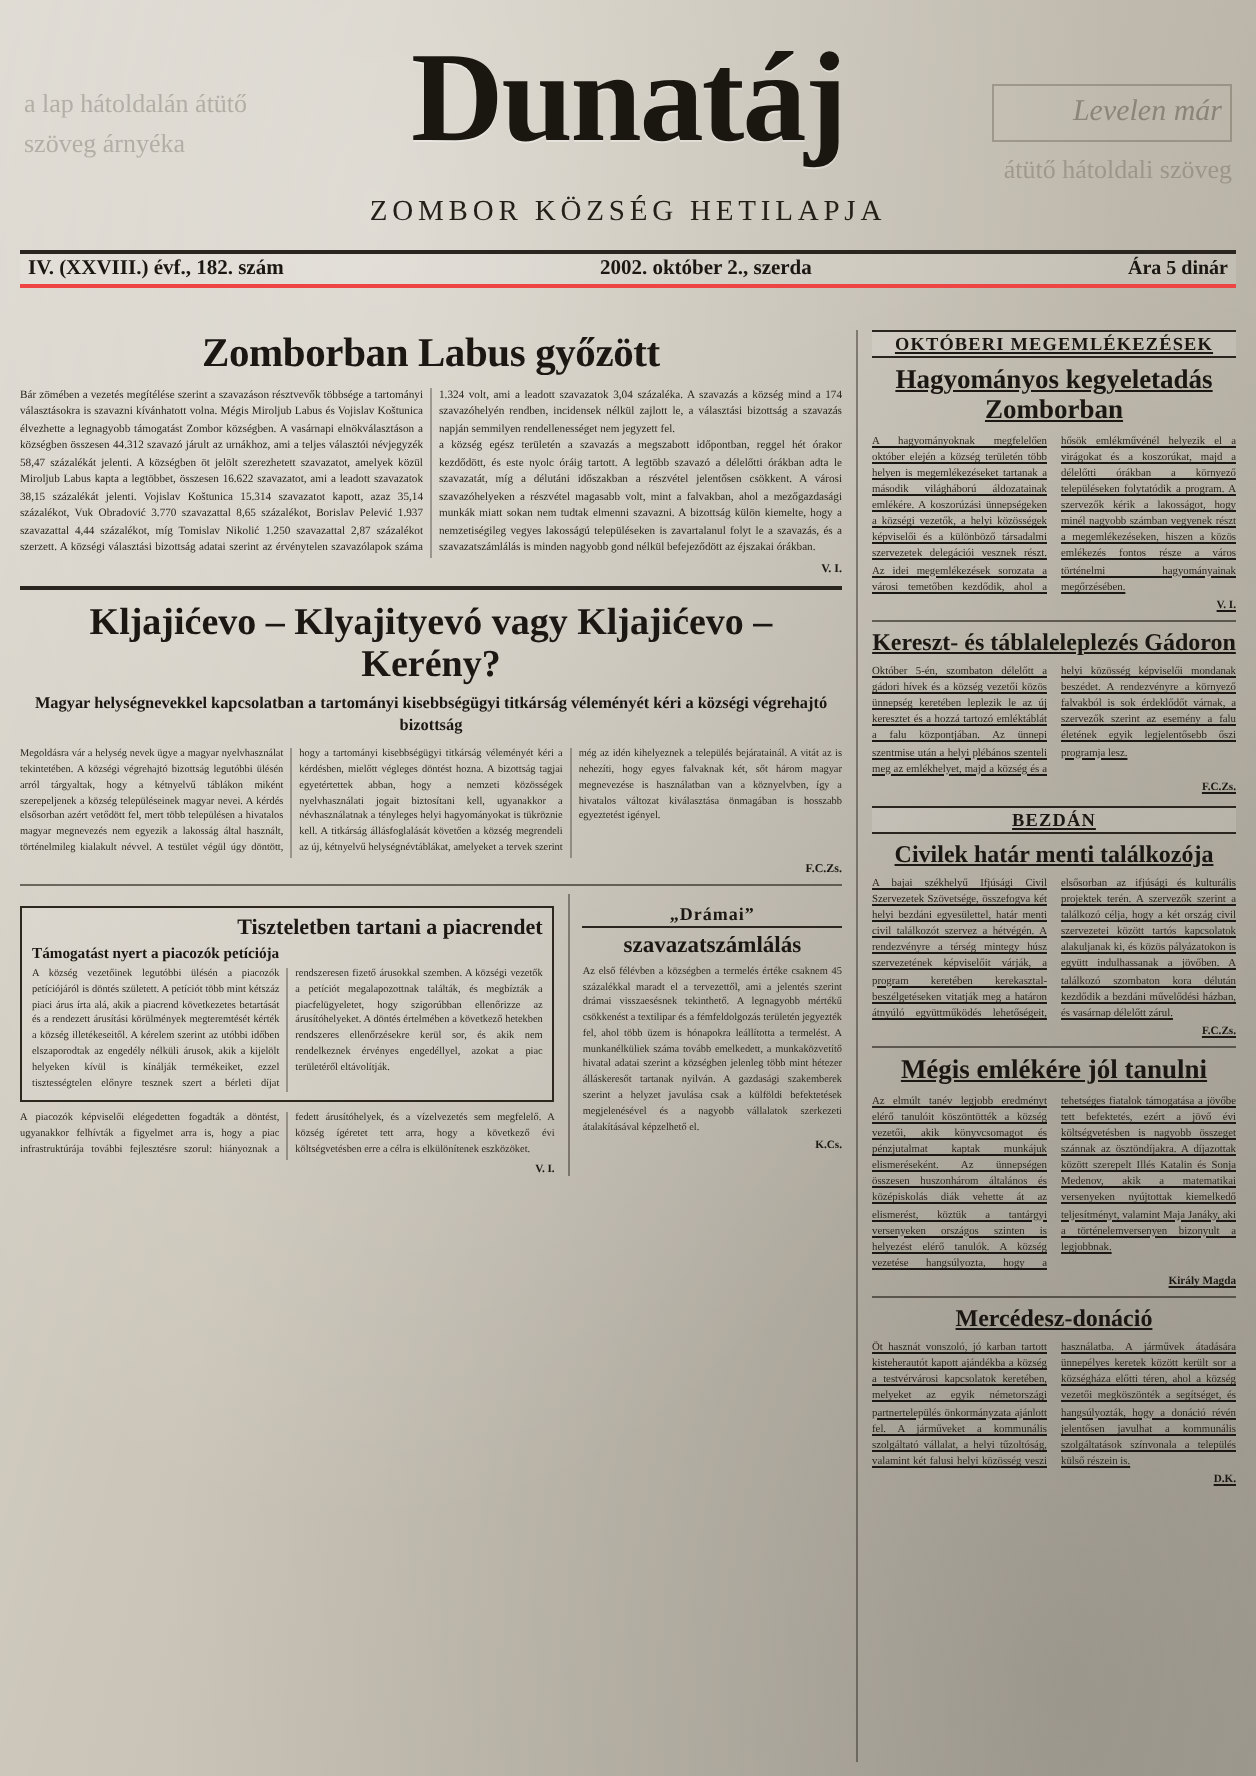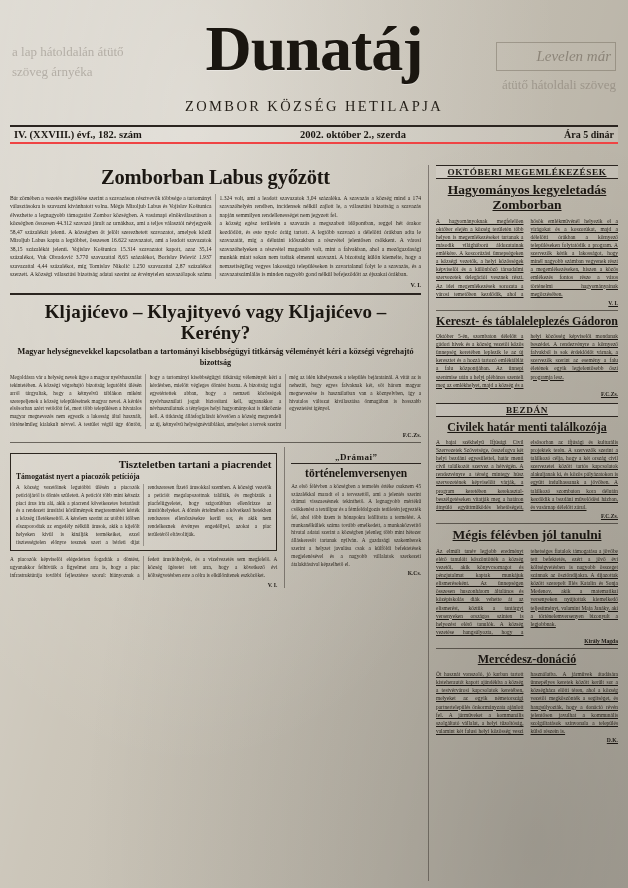--- a/index.html
+++ b/index.html
@@ -197,21 +197,21 @@
           </div>
           <div class="twocol">
             <div class="justified sm">A piacozók képviselői elégedetten fogadták a döntést, ugyanakkor felhívták a figyelmet arra is, hogy a piac infrastruktúrája további fejlesztésre szorul: hiányoznak a fedett árusítóhelyek, és a vízelvezetés sem megfelelő. A község ígéretet tett arra, hogy a következő évi költségvetésben erre a célra is elkülönítenek eszközöket.</div>
           </div>
           <div class="smallsig">V. I.</div>
         </div>
 
         <div style="width:136px;" class="vline">
           <div style="padding-left:6px;">
             <div class="kicker">„Drámai”</div>
-            <div class="quotehead">történelemversenyen</div>
+            <div class="quotehead">szavazatszámlálás</div>
             <div class="justified sm">Az első félévben a községben a termelés értéke csaknem 45 százalékkal maradt el a tervezettől, ami a jelentés szerint drámai visszaesésnek tekinthető. A legnagyobb mértékű csökkenést a textilipar és a fémfeldolgozás területén jegyezték fel, ahol több üzem is hónapokra leállította a termelést. A munkanélküliek száma tovább emelkedett, a munkaközvetítő hivatal adatai szerint a községben jelenleg több mint hétezer álláskeresőt tartanak nyilván. A gazdasági szakemberek szerint a helyzet javulása csak a külföldi befektetések megjelenésével és a nagyobb vállalatok szerkezeti átalakításával képzelhető el.</div>
             <div class="smallsig">K.Cs.</div>
           </div>
         </div>
       </div>
     </div>
 
     <div class="col c3 vline" style="padding-left:7px;">
 
       <div class="secthead">OKTÓBERI MEGEMLÉKEZÉSEK</div>
@@ -225,21 +225,21 @@
       <div class="artbody two">Október 5-én, szombaton délelőtt a gádori hívek és a község vezetői közös ünnepség keretében leplezik le az új keresztet és a hozzá tartozó emléktáblát a falu központjában. Az ünnepi szentmise után a helyi plébános szenteli meg az emlékhelyet, majd a község és a helyi közösség képviselői mondanak beszédet. A rendezvényre a környező falvakból is sok érdeklődőt várnak, a szervezők szerint az esemény a falu életének egyik legjelentősebb őszi programja lesz.</div>
       <div class="smallsig">F.C.Zs.</div>
 
       <div class="secthead" style="margin-top:6px;">BEZDÁN</div>
       <h3 class="arthead small">Civilek határ menti találkozója</h3>
       <div class="artbody two">A bajai székhelyű Ifjúsági Civil Szervezetek Szövetsége, összefogva két helyi bezdáni egyesülettel, határ menti civil találkozót szervez a hétvégén. A rendezvényre a térség mintegy húsz szervezetének képviselőit várják, a program keretében kerekasztal-beszélgetéseken vitatják meg a határon átnyúló együttműködés lehetőségeit, elsősorban az ifjúsági és kulturális projektek terén. A szervezők szerint a találkozó célja, hogy a két ország civil szervezetei között tartós kapcsolatok alakuljanak ki, és közös pályázatokon is együtt indulhassanak a jövőben. A találkozó szombaton kora délután kezdődik a bezdáni művelődési házban, és vasárnap délelőtt zárul.</div>
       <div class="smallsig">F.C.Zs.</div>
 
       <div class="rule"></div>
 
-      <h3 class="arthead">Mégis félévben jól tanulni</h3>
+      <h3 class="arthead">Mégis emlékére jól tanulni</h3>
       <div class="artbody two">Az elmúlt tanév legjobb eredményt elérő tanulóit köszöntötték a község vezetői, akik könyvcsomagot és pénzjutalmat kaptak munkájuk elismeréseként. Az ünnepségen összesen huszonhárom általános és középiskolás diák vehette át az elismerést, köztük a tantárgyi versenyeken országos szinten is helyezést elérő tanulók. A község vezetése hangsúlyozta, hogy a tehetséges fiatalok támogatása a jövőbe tett befektetés, ezért a jövő évi költségvetésben is nagyobb összeget szánnak az ösztöndíjakra. A díjazottak között szerepelt Illés Katalin és Sonja Medenov, akik a matematikai versenyeken nyújtottak kiemelkedő teljesítményt, valamint Maja Janáky, aki a történelemversenyen bizonyult a legjobbnak.</div>
       <div class="smallsig">Király Magda</div>
 
       <div class="rule"></div>
 
       <h3 class="arthead small">Mercédesz-donáció</h3>
       <div class="artbody two">Öt hasznát vonszoló, jó karban tartott kisteherautót kapott ajándékba a község a testvérvárosi kapcsolatok keretében, melyeket az egyik németországi partnertelepülés önkormányzata ajánlott fel. A járműveket a kommunális szolgáltató vállalat, a helyi tűzoltóság, valamint két falusi helyi közösség veszi használatba. A járművek átadására ünnepélyes keretek között került sor a községháza előtti téren, ahol a község vezetői megköszönték a segítséget, és hangsúlyozták, hogy a donáció révén jelentősen javulhat a kommunális szolgáltatások színvonala a település külső részein is.</div>
       <div class="smallsig">D.K.</div>
     </div>
 

